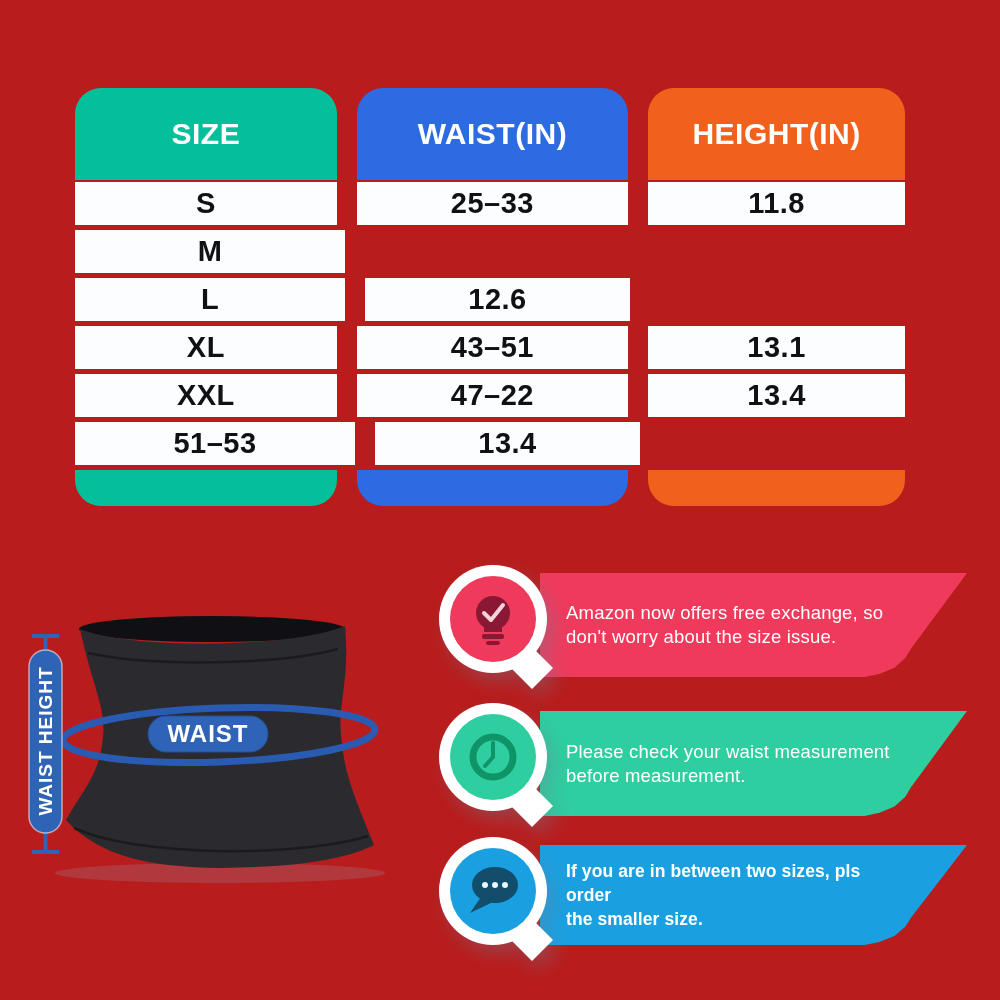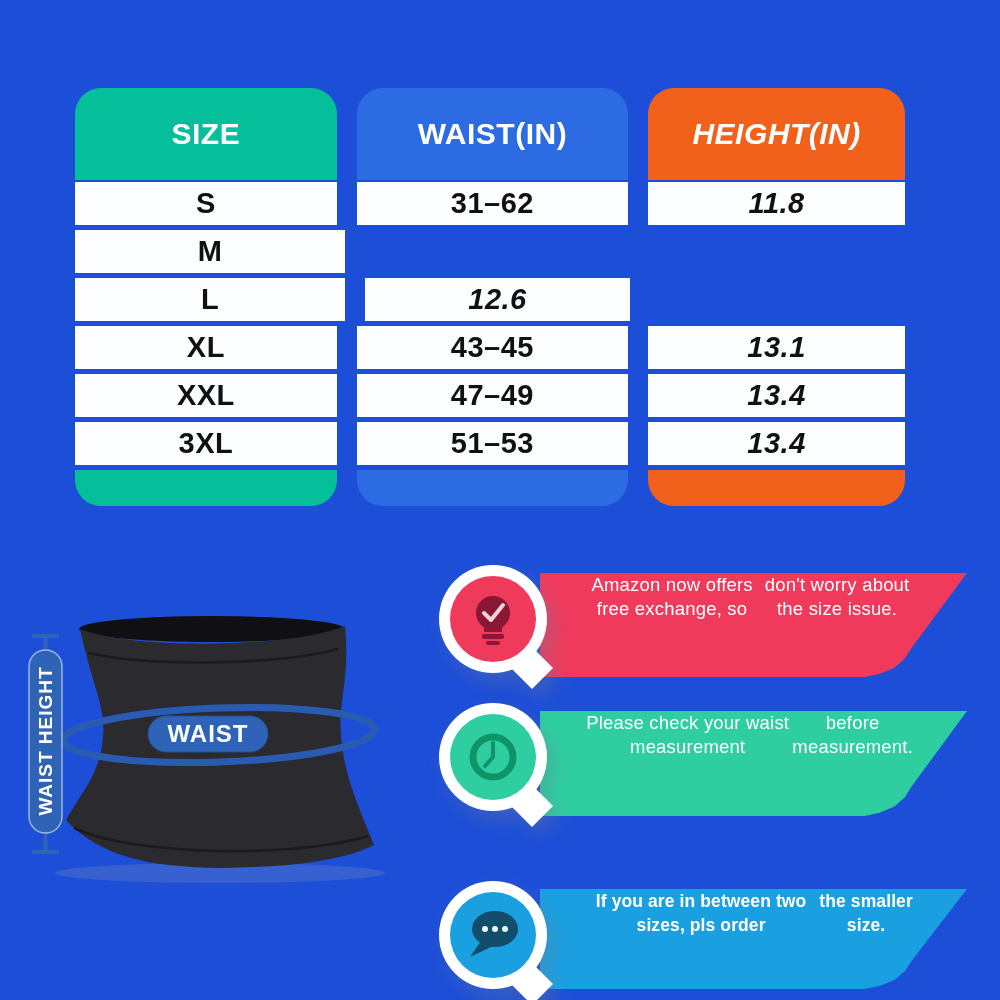--- a/index.html
+++ b/index.html
@@ -1,81 +1,80 @@
 <!DOCTYPE html>
 <html><head>
 <meta charset="utf-8">
 <style>
   html,body{margin:0;padding:0;}
   body{font-family:"Liberation Sans", sans-serif;}
-  .stage{position:relative;width:1000px;height:1000px;background:#1d4ed8;overflow:hidden;}
+  .stage{position:relative;width:1000px;height:1000px;background:#b91c1c;overflow:hidden;}
 
   
   .size-table{position:absolute;left:75px;top:88px;width:830px;}
   .tbl-headers{display:flex;gap:20px;}
   .tbl-header{height:92px;border-radius:26px 26px 0 0;display:flex;align-items:center;justify-content:center;
     color:#fff;font-weight:bold;font-size:30px;letter-spacing:.5px;}
-  .col-0{width:270px;} .col-1{width:280px;} .col-2{width:265px;font-style:italic;}
+  .col-0{width:270px;} .col-1{width:280px;} .col-2{width:265px;}
   .tbl-rows{margin-top:2px;}
   .tbl-row{display:flex;gap:20px;margin-bottom:5px;}
   .tbl-cell{height:43px;background:#FCFDFF;display:flex;align-items:center;justify-content:center;
     font-weight:bold;font-size:29px;color:#101114;letter-spacing:.5px;}
   .tbl-footer{display:flex;gap:20px;margin-top:2px;}
   .tbl-footer-bar{height:36px;border-radius:0 0 26px 26px;}
 
   
   .diagram-svg{position:absolute;left:20px;top:595px;}
 
   
   .callout{position:absolute;left:437px;width:560px;}
   .banner{position:absolute;left:103px;top:0;width:427px;
     clip-path:polygon(0 0,100% 0,87% 72%,85.5% 82%,83% 91%,79.5% 97%,76% 100%,0 100%);}
-  .banner-text{position:absolute;left:146px;top:0;width:330px;display:flex;
-    justify-content:center;color:#fff;text-align:center;}
+  .banner-text{position:absolute;left:129px;top:0;width:330px;display:flex;flex-direction:column;
+    justify-content:center;color:#fff;}
   .banner-text.style-a{font-size:18.5px;line-height:24px;letter-spacing:.2px;}
   .banner-text.style-b{font-size:17.5px;line-height:24px;font-weight:bold;letter-spacing:.1px;}
   .callout-icon{position:absolute;left:0;top:-10px;filter:drop-shadow(7px 9px 9px rgba(110,125,150,.35));}
 </style>
 </head>
 <body>
 
 <div class="stage">
 
   <div class="size-table">
     <div class="tbl-headers">
       <div class="tbl-header col-0" style="background:#05BF9B">SIZE</div>
       <div class="tbl-header col-1" style="background:#2D6BE2">WAIST(IN)</div>
       <div class="tbl-header col-2" style="background:#F2611C">HEIGHT(IN)</div>
     </div>
 
     <div class="tbl-rows">
       <div class="tbl-row">
         <div class="tbl-cell col-0">S</div>
-        <div class="tbl-cell col-1">31–62</div>
+        <div class="tbl-cell col-1">25–33</div>
         <div class="tbl-cell col-2">11.8</div>
       </div>
       <div class="tbl-row">
         <div class="tbl-cell col-0">M</div>
       </div>
       <div class="tbl-row">
         <div class="tbl-cell col-0">L</div>
         <div class="tbl-cell col-2">12.6</div>
       </div>
       <div class="tbl-row">
         <div class="tbl-cell col-0">XL</div>
-        <div class="tbl-cell col-1">43–45</div>
+        <div class="tbl-cell col-1">43–51</div>
         <div class="tbl-cell col-2">13.1</div>
       </div>
       <div class="tbl-row">
         <div class="tbl-cell col-0">XXL</div>
-        <div class="tbl-cell col-1">47–49</div>
+        <div class="tbl-cell col-1">47–22</div>
         <div class="tbl-cell col-2">13.4</div>
       </div>
       <div class="tbl-row">
-        <div class="tbl-cell col-0">3XL</div>
         <div class="tbl-cell col-1">51–53</div>
         <div class="tbl-cell col-2">13.4</div>
       </div>
     </div>
 
     <div class="tbl-footer">
       <div class="tbl-footer-bar col-0" style="background:#05BF9B"></div>
       <div class="tbl-footer-bar col-1" style="background:#2D6BE2"></div>
       <div class="tbl-footer-bar col-2" style="background:#F2611C"></div>
     </div>
@@ -140,21 +139,21 @@
     <svg class="callout-icon" width="122" height="142" viewBox="0 0 122 142">
       <polygon points="95,84 116,105 95,126 74,105" fill="#FFFFFF"></polygon>
       <circle cx="56" cy="56" r="54" fill="#FFFFFF"></circle>
       <circle cx="56" cy="56" r="43" fill="#2FCEA0"></circle>
       <circle cx="56" cy="56" r="20" fill="none" stroke="#0F9468" stroke-width="7"></circle>
       <line x1="56" y1="56" x2="56" y2="42" stroke="#0F9468" stroke-width="4" stroke-linecap="round"></line>
       <line x1="56" y1="56" x2="48" y2="65" stroke="#0F9468" stroke-width="4" stroke-linecap="round"></line>
     </svg>
   </div>
 
-  <div class="callout" style="top:845px;height:100px;margin-top:44px;">
+  <div class="callout" style="top:845px;height:100px;">
     <div class="banner" style="height:100px;background:#1AA0E1;"></div>
     <div class="banner-text style-b" style="height:100px;">
       <div>If you are in between two sizes, pls order</div>
       <div>the smaller size.</div>
     </div>
     <svg class="callout-icon" width="122" height="142" viewBox="0 0 122 142">
       <polygon points="95,84 116,105 95,126 74,105" fill="#FFFFFF"></polygon>
       <circle cx="56" cy="56" r="54" fill="#FFFFFF"></circle>
       <circle cx="56" cy="56" r="43" fill="#1AA0E1"></circle>
       <ellipse cx="58" cy="50" rx="23" ry="18" fill="#134D6C"></ellipse>

